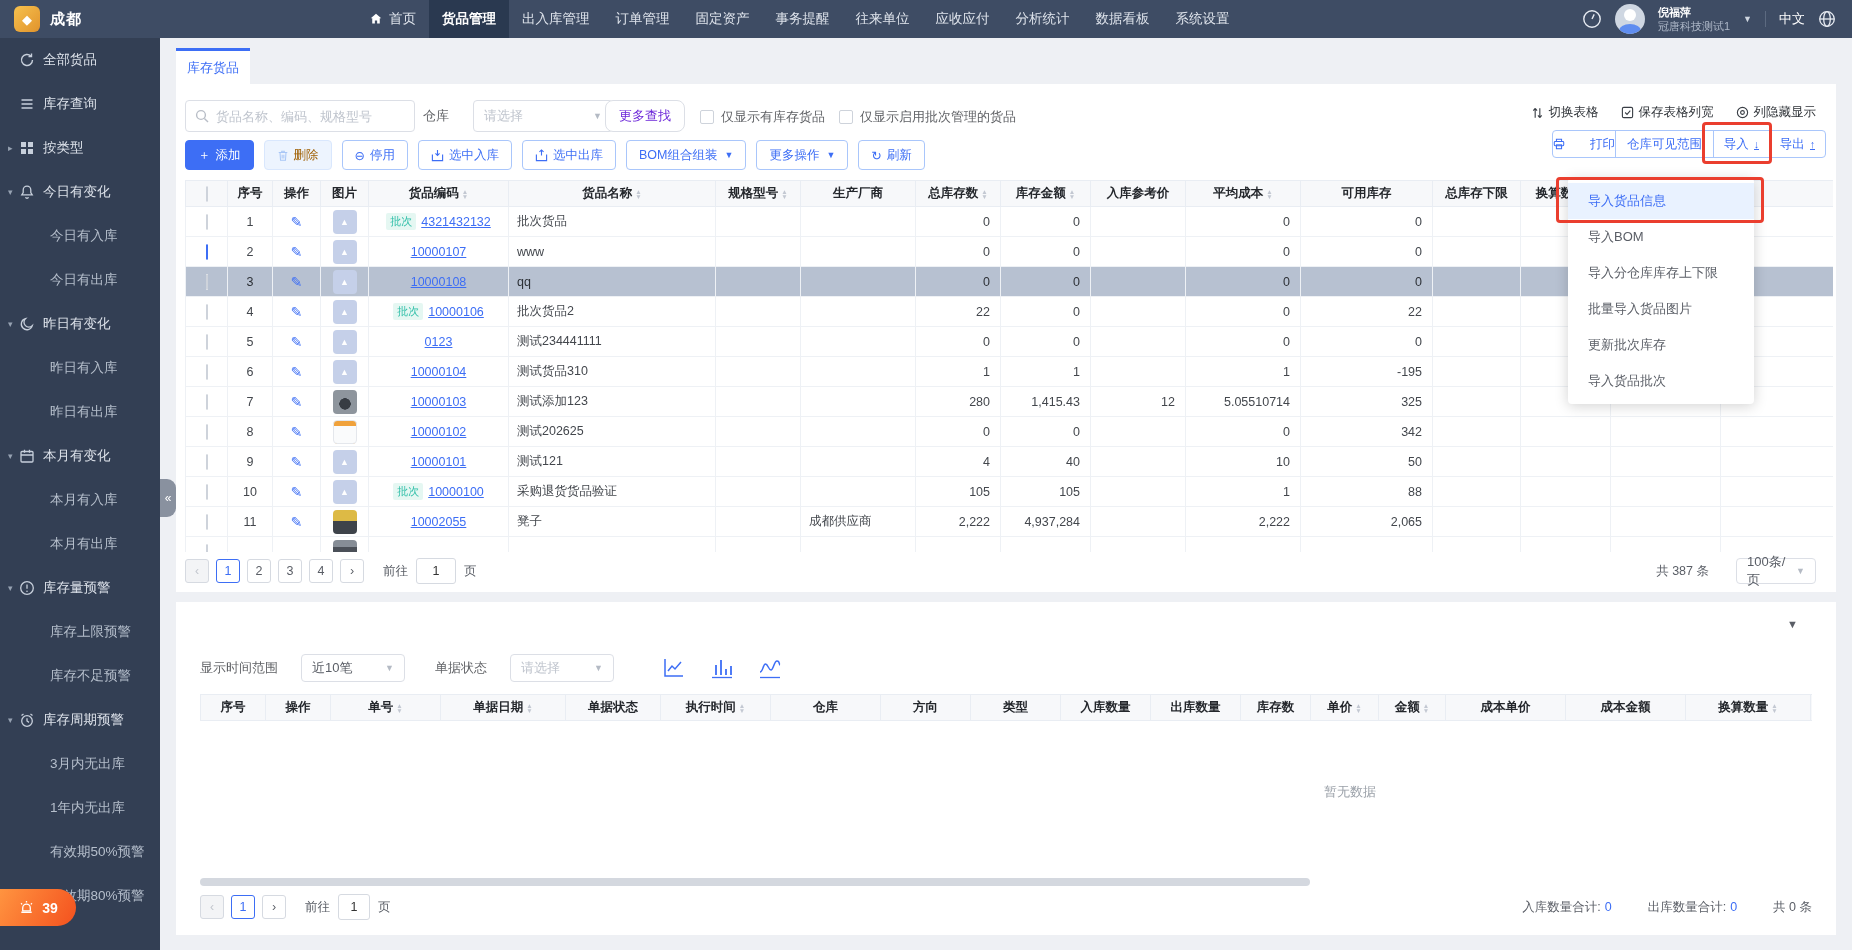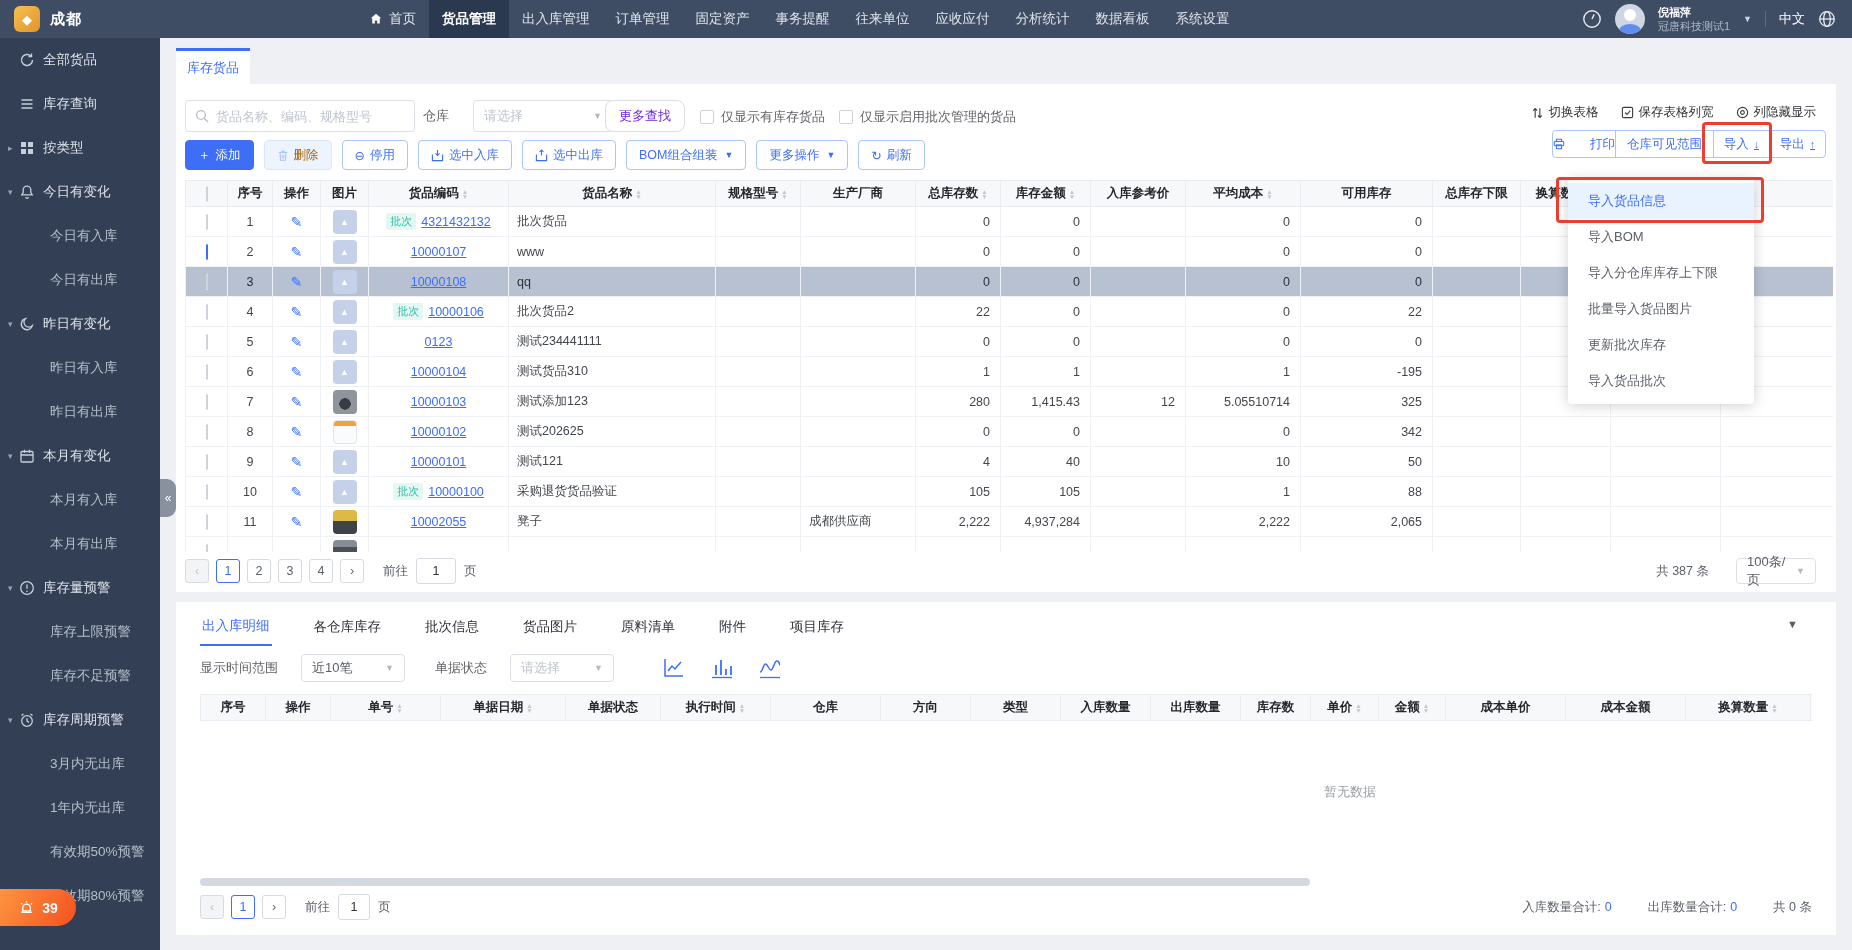--- a/index.html
+++ b/index.html
@@ -1071,37 +1071,20 @@
       <span>共 387 条</span>
       <div class="select size-sel">
         <span class="val">100条/页</span>
         <span class="sel-caret">▼</span>
       </div>
     </div>
   </div>
 </div>
 
 <div class="card" id="card2">
-  <div class="dtabs">
-
-      <span class="dtab active">出入库明细</span>
-
-      <span class="dtab">各仓库库存</span>
-
-      <span class="dtab">批次信息</span>
-
-      <span class="dtab">货品图片</span>
-
-      <span class="dtab">原料清单</span>
-
-      <span class="dtab">附件</span>
-
-      <span class="dtab">项目库存</span>
-
-  </div>
   <span class="panel-caret">▼</span>
 
   <div class="dfilter">
     <span class="dflabel">显示时间范围</span>
     <div class="select" style="width:104px;height:28px;margin-right:30px;">
       <span class="val">近10笔</span>
       <span class="sel-caret">▼</span>
     </div>
     <span class="dflabel">单据状态</span>
     <div class="select" style="width:104px;height:28px;">

